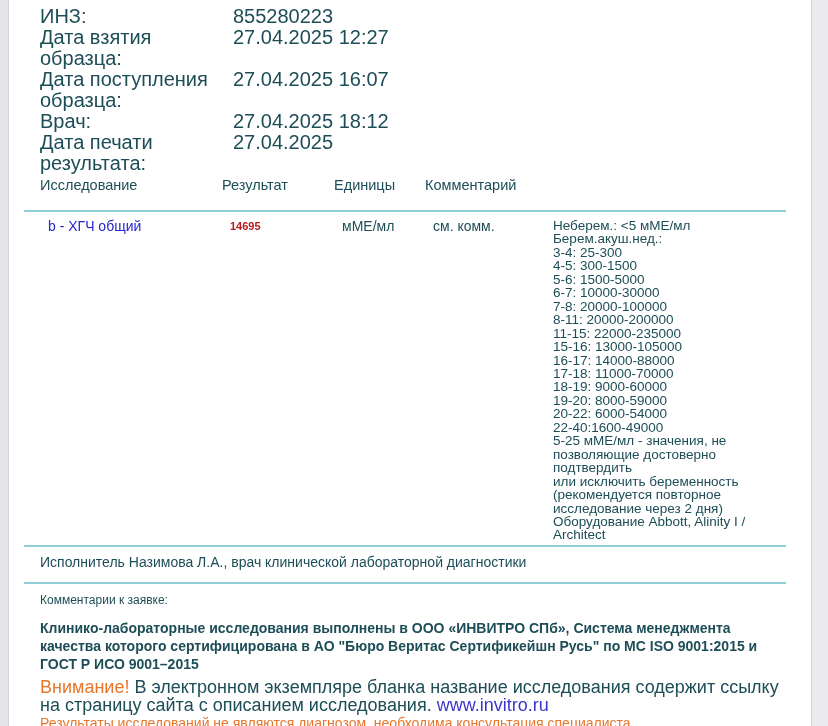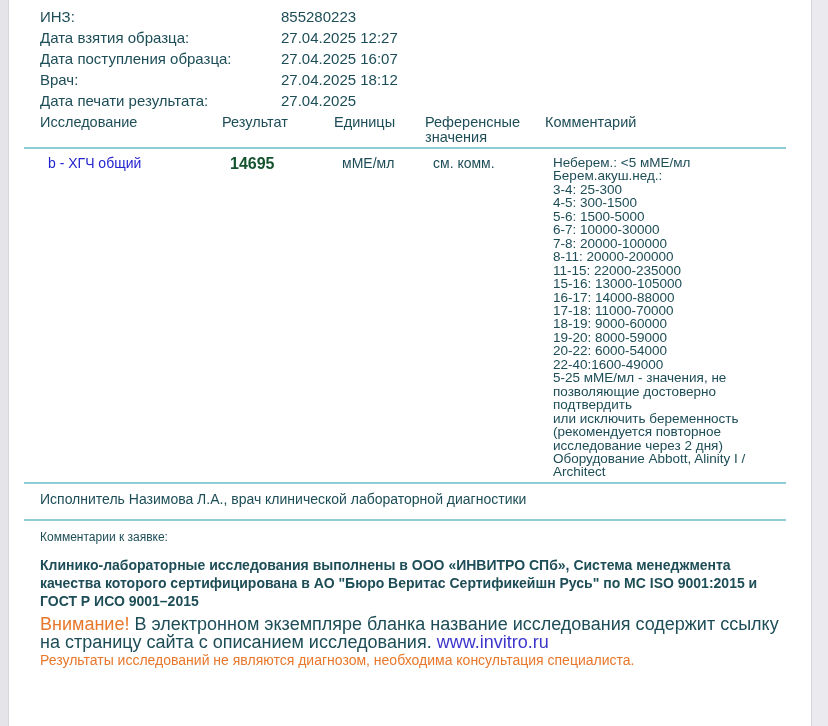--- a/index.html
+++ b/index.html
@@ -30,23 +30,22 @@
     width: 762px;
     color: #1d4d57;
   }
   .indent { margin-left: 16px; }
 
   
   .header-fields { margin-top: 6px; }
   .hf-row {
     display: grid;
     grid-template-columns: 193px auto;
-    font-size: 15px;
+    font-size: 20px;
     line-height: 21px;
-    gap: 48px;
   }
 
   
   .thead {
     display: grid;
     grid-template-columns: 182px 112px 91px 120px auto;
     margin-top: 4px;
     font-size: 14.5px;
     line-height: 15px;
     min-height: 30px;
@@ -61,21 +60,21 @@
   .trow {
     display: grid;
     grid-template-columns: 182px 112px 91px 120px auto;
     margin-top: 7px;
     font-size: 14px;
     line-height: 15px;
     align-items: start;
     margin-left: 24px;
   }
   .test-link { color: #2424d0; text-decoration: none; cursor: pointer; }
-  .result-val { font-weight: bold; font-size: 16px; color: #14532d; }
+  .result-val { font-weight: bold; font-size: 11px; color: #b91c1c; }
   .comment-cell {
     white-space: pre-line;
     font-size: 13.5px;
     line-height: 13.45px;
   }
 
   .executor { margin-top: 7px; font-size: 14px; line-height: 17px; }
   .rule-mid { margin-top: 11px; }
   .req-comments { margin-top: 8px; font-size: 12px; line-height: 17px; }
 
@@ -131,21 +130,20 @@
         <span>Дата печати результата:</span>
         <span>27.04.2025</span>
       </div>
     </div>
 
     <div>
       <div class="thead indent">
         <span>Исследование</span>
         <span>Результат</span>
         <span>Единицы</span>
-        <span>Референсные значения</span>
         <span>Комментарий</span>
       </div>
 
       <div class="rule"></div>
 
       <div class="trow indent">
         <span class="test-link">b - ХГЧ общий</span>
         <span class="result-val">14695</span>
         <span>мМЕ/мл</span>
         <span>см. комм.</span>

